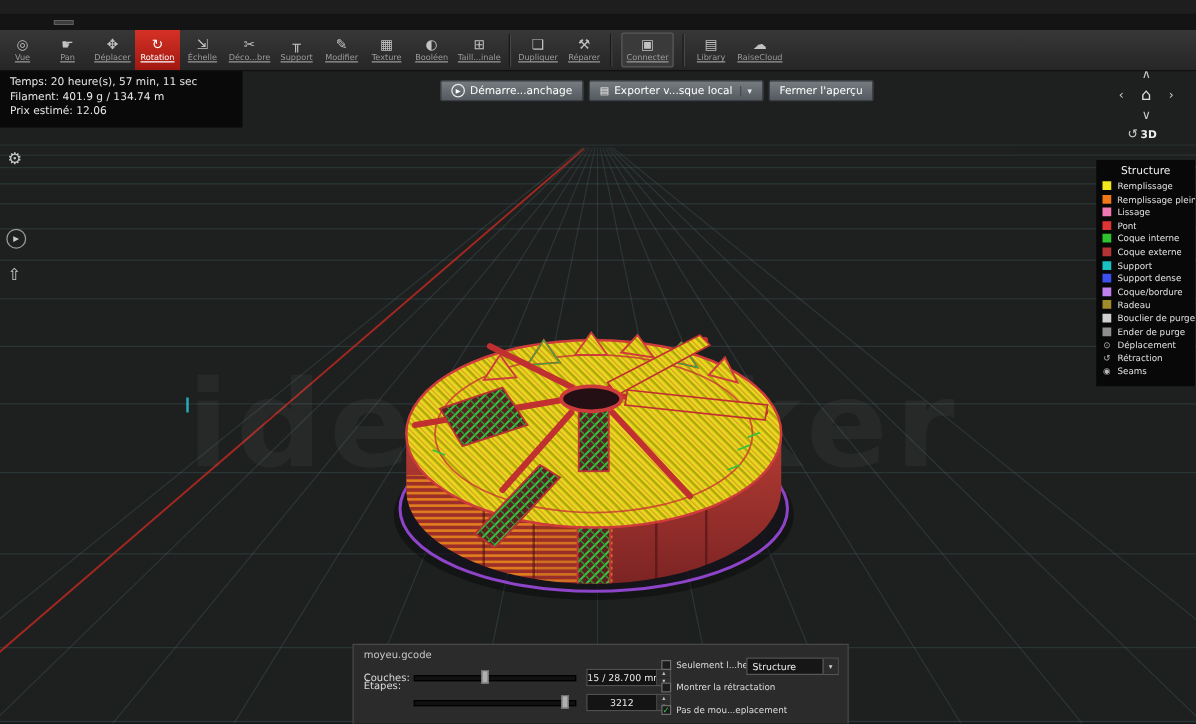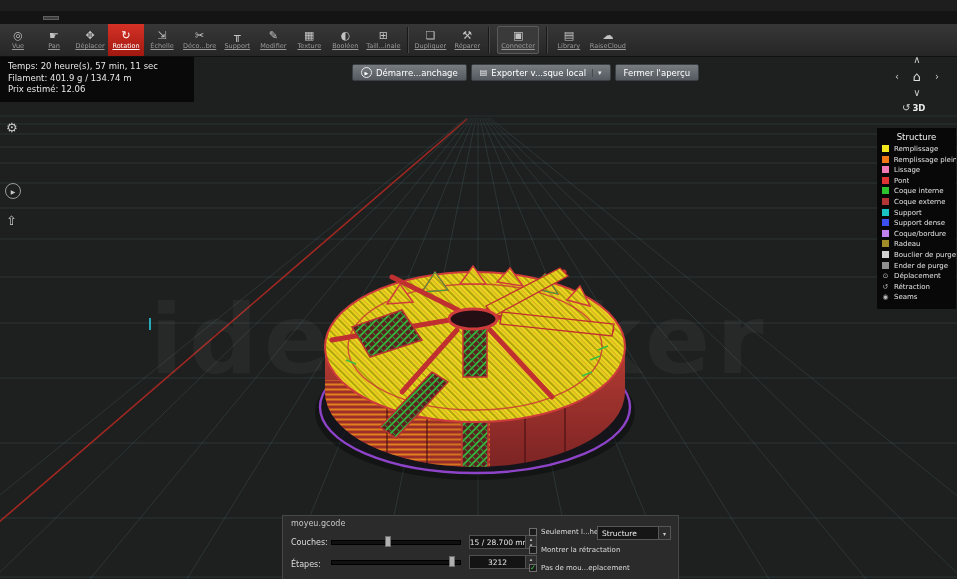--- a/index.html
+++ b/index.html
@@ -446,21 +446,21 @@
       <div class="g-thumb" style="left: calc(44% - 3px);"></div>
     </div>
     <div class="g-value" style="left:186px;top:19px;">
       <span class="val">115 / 28.700 mm</span>
       <span class="g-step">
         <span>▴</span>
         <span>▾</span>
       </span>
     </div>
 
-    <span class="g-label" style="left:8px;top:44px;">Étapes:</span>
+    <span class="g-label" style="left:8px;top:28px;">Étapes:</span>
     <div class="g-slider" style="left:48px;top:40px;">
       <div class="g-track"></div>
       <div class="g-thumb" style="left: calc(93% - 3px);"></div>
     </div>
     <div class="g-value" style="left:186px;top:39px;">
       <span class="val">3212</span>
       <span class="g-step">
         <span>▴</span>
         <span>▾</span>
       </span>

